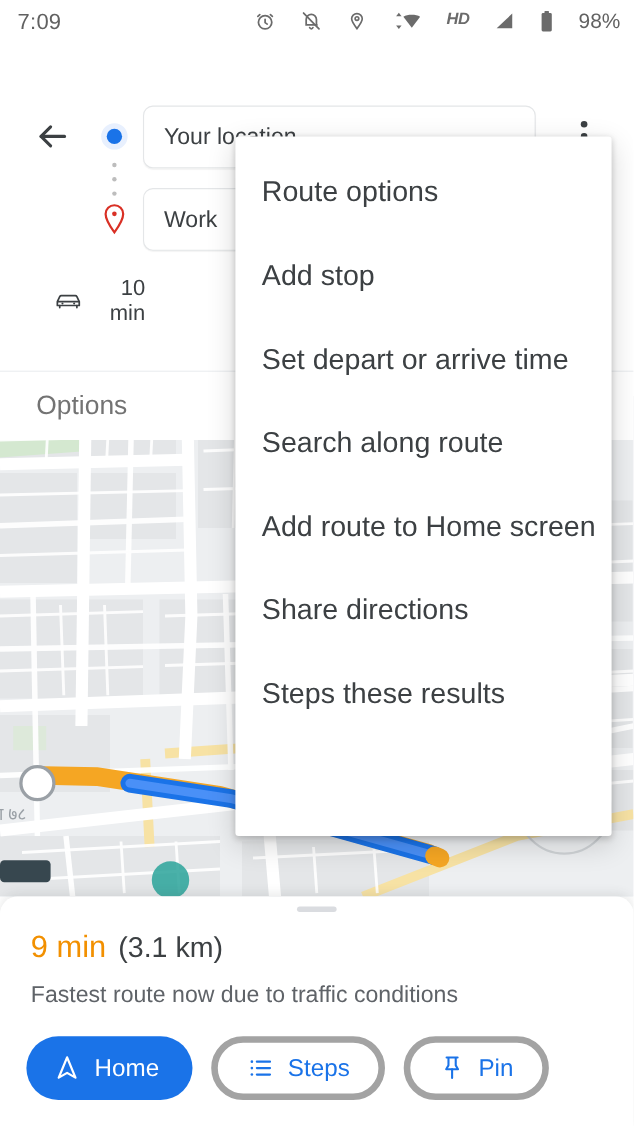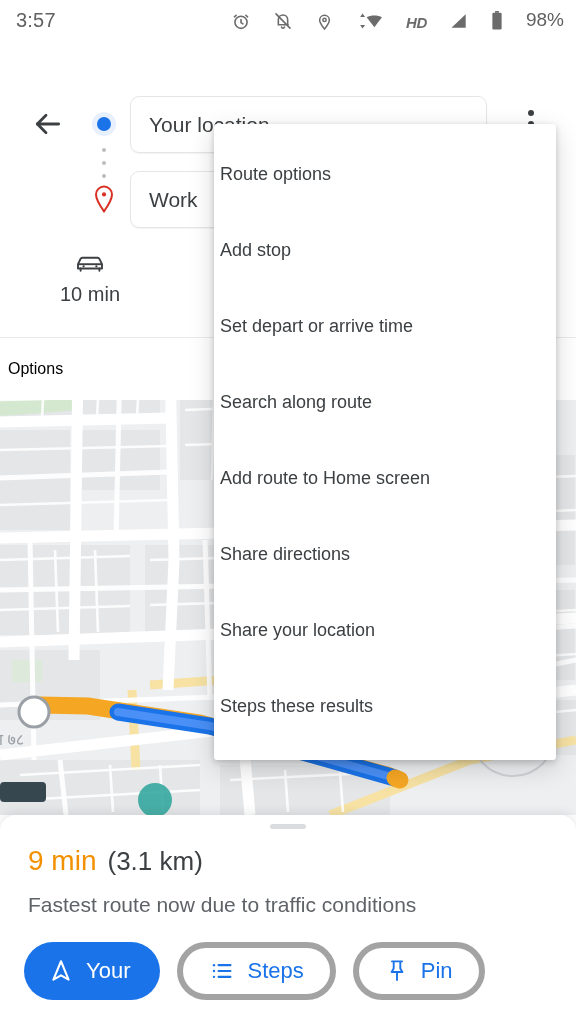--- a/index.html
+++ b/index.html
@@ -15,21 +15,21 @@
   
   .statusbar{
     position:absolute; left:0; top:0; width:576px; height:40px;
     display:flex; align-items:center; background:#ffffff; z-index:60;
   }
   .sb-time{
     font-size:20px; color:#616161; padding-left:16px; letter-spacing:.2px;
   }
   .sb-icons{
     margin-left:auto; padding-right:12px;
-    display:flex; align-items:flex-end; gap:22px;
+    display:flex; align-items:flex-start; gap:22px;
   }
   .sb-icons svg{ display:block; }
   .sb-hd{
     font-size:15px; font-style:italic; font-weight:bold; color:#6b6b6b;
     letter-spacing:-.3px;
   }
   .sb-batt-txt{ font-size:19px; color:#616161; margin-left:1px; }
 
   
   .header{
@@ -76,41 +76,41 @@
     box-shadow:0 1px 1px rgba(60,64,67,.06);
   }
   .field-origin{ left:130px; top:56px; width:357px; }
   .field-dest{ left:130px; top:131px; width:357px; }
 
   
   .modes{
     position:absolute; left:0; top:197px; width:576px; height:100px;
   }
   .mode{
-    position:absolute; display:flex; flex-direction:column;
+    position:absolute; display:flex; flex-direction:row;
     align-items:center; gap:6px;text-align:right;
   }
   .mode-label{ font-size:20px; color:#3c4043; }
   .mode-1{ left:48px; top:14px; width:84px; }
   .mode-sel-circle{
     position:absolute; left:170px; top:220px; width:74px; height:74px;
     border-radius:50%; background:#e4eaf6; z-index:-1;
   }
   .mode-right-txt{
     position:absolute; left:548px; top:243px; font-size:20px; color:#3c4043;
   }
   .divider{
     position:absolute; left:0; top:297px; width:576px; height:1px;
     background:#e8eaed;
   }
   .options-row{
     position:absolute; left:0; top:298px; width:576px; height:62px;
     display:flex; align-items:center; background:#fff;
   }
-  .options-row span{ padding-left:8px; font-size:16px; color:#000000; }
+  .options-row span{ padding-left:33px; font-size:24px; color:#737373; }
 
   
   .map{
     position:absolute; left:0; top:360px; width:576px; height:455px;
     background:#eceff1; overflow:hidden; z-index:10;
   }
   .map-bg{ position:absolute; inset:0; }
   .map-label{
     position:absolute; white-space:nowrap;
     font-family:"Liberation Sans", sans-serif;
@@ -150,29 +150,29 @@
   }
 
   
   .menu{
     position:absolute; left:214px; top:124px; width:342px; height:636px;
     background:#fff; border-radius:3px; z-index:70;
     box-shadow:0 2px 6px rgba(0,0,0,.18), 0 8px 26px rgba(0,0,0,.16);
     padding-top:12px;
   }
   .menu-item{
-    height:76px; display:flex; align-items:center; padding-left:6px;
-    font-size:18px; color:#3c4043;
+    height:76px; display:flex; align-items:center; padding-left:24px;
+    font-size:26px; color:#3c4043;
   }
 </style>
 </head>
 <body>
 
 <div class="statusbar">
-  <div class="sb-time">3:57</div>
+  <div class="sb-time">7:09</div>
   <div class="sb-icons">
 
     <span>
       <svg width="20" height="20" viewBox="0 0 24 24" fill="none" stroke="#6b6b6b" stroke-width="1.9">
         <circle cx="12" cy="13.5" r="7.3"></circle>
         <path d="M12 10.3v3.6l2.3 1.6" stroke-linecap="round"></path>
         <path d="M6.2 5.1 4.1 7.0M17.8 5.1l2.1 1.9" stroke-linecap="round"></path>
       </svg>
     </span>
 
@@ -410,21 +410,21 @@
     <span class="eta-time">9 min</span>
     <span class="eta-dist">(3.1 km)</span>
   </div>
   <div class="eta-sub">Fastest route now due to traffic conditions</div>
 
   <div class="actions">
     <div class="btn btn-primary">
       <svg width="26" height="26" viewBox="0 0 24 24" fill="none" stroke="#ffffff" stroke-width="1.9" stroke-linejoin="round">
         <path d="M12 3 L19 20 L12 16 L5 20 Z"></path>
       </svg>
-      <span>Your</span>
+      <span>Home</span>
     </div>
 
     <div class="btn btn-outline">
       <svg width="26" height="26" viewBox="0 0 24 24" fill="none" stroke="#1a73e8" stroke-width="1.9" stroke-linecap="round">
         <circle cx="4.6" cy="6.6" r="1.1" fill="#1a73e8" stroke="none"></circle>
         <circle cx="4.6" cy="12" r="1.1" fill="#1a73e8" stroke="none"></circle>
         <circle cx="4.6" cy="17.4" r="1.1" fill="#1a73e8" stroke="none"></circle>
         <path d="M8.8 6.6h11M8.8 12h11M8.8 17.4h11"></path>
       </svg>
       <span>Steps</span>
@@ -440,15 +440,14 @@
   </div>
 </div>
 
 <div class="menu">
   <div class="menu-item">Route options</div>
   <div class="menu-item">Add stop</div>
   <div class="menu-item">Set depart or arrive time</div>
   <div class="menu-item">Search along route</div>
   <div class="menu-item">Add route to Home screen</div>
   <div class="menu-item">Share directions</div>
-  <div class="menu-item">Share your location</div>
   <div class="menu-item">Steps these results</div>
 </div>
 
 </body></html>

